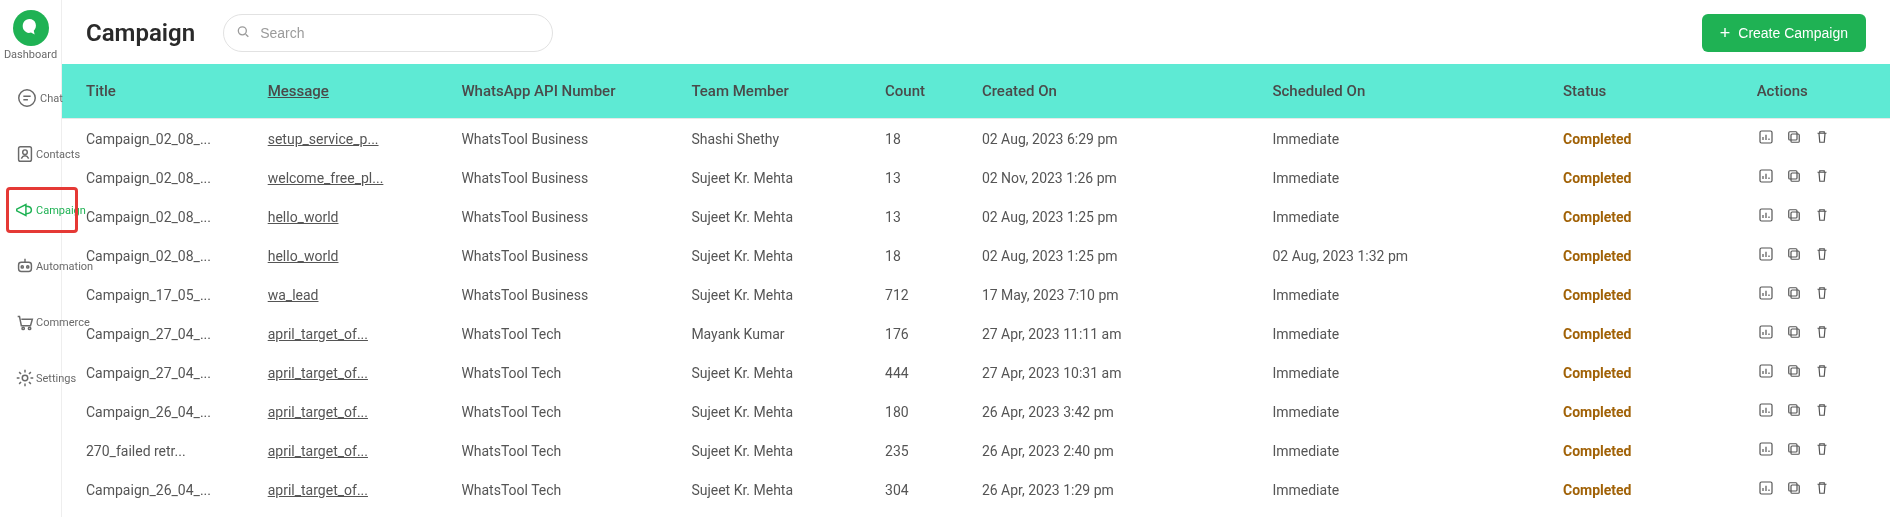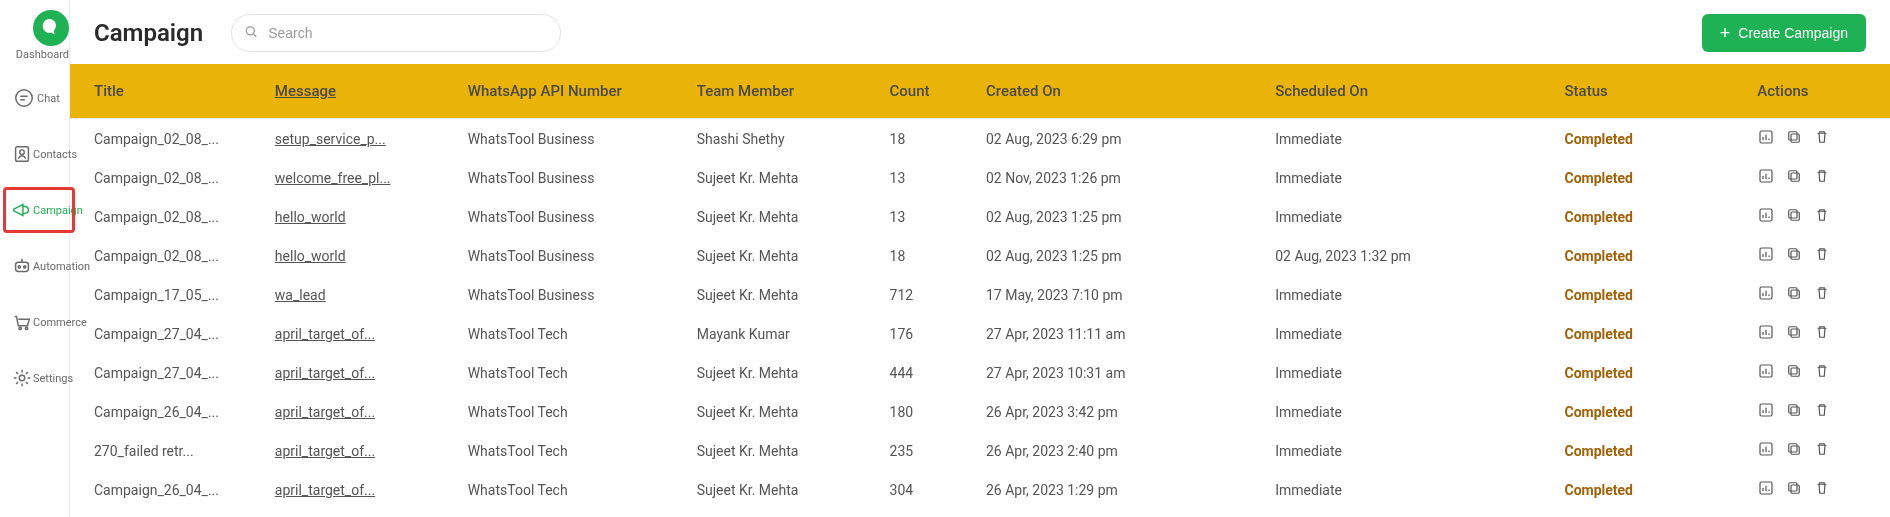--- a/index.html
+++ b/index.html
@@ -8,26 +8,26 @@
     font-size: 14px;
     color: #333;
     background: #fff;
     width: 1890px;
     height: 517px;
     overflow: hidden;
   }
   .app { display: flex; height: 517px; }
   
   .sidebar {
-    width: 70px;
+    width: 62px;
     flex-shrink: 0;
     border-right: 1px solid #eee;
     display: flex;
     flex-direction: column;
-    align-items: flex-end;
+    align-items: center;
     padding-top: 10px;
   }
   .sidebar-logo {
     width: 36px; height: 36px;
     background: #1fb254;
     border-radius: 50%;
     display:flex; align-items:center; justify-content:center;
     margin-bottom: 2px;
   }
   .sidebar-logo svg { width:22px; height:22px; fill:#fff; }
@@ -102,21 +102,21 @@
     font-size:14px;
     font-weight:500;
     display:flex; align-items:center; gap:8px;
     cursor:pointer;
   }
   .create-btn .plus { font-size:18px; line-height:1; }
   
   .table-wrap { flex:1; overflow:auto; }
   table { width:100%; border-collapse: collapse; }
   thead th {
-    background:#eab308;
+    background:#5eead4;
     text-align:left;
     font-weight:500;
     color:#4a4a4a;
     font-size:15px;
     padding: 18px 12px;
     border-bottom:1px solid #e8e8e8;
   }
   tbody td {
     padding: 9px 12px;
     font-size:14px;

